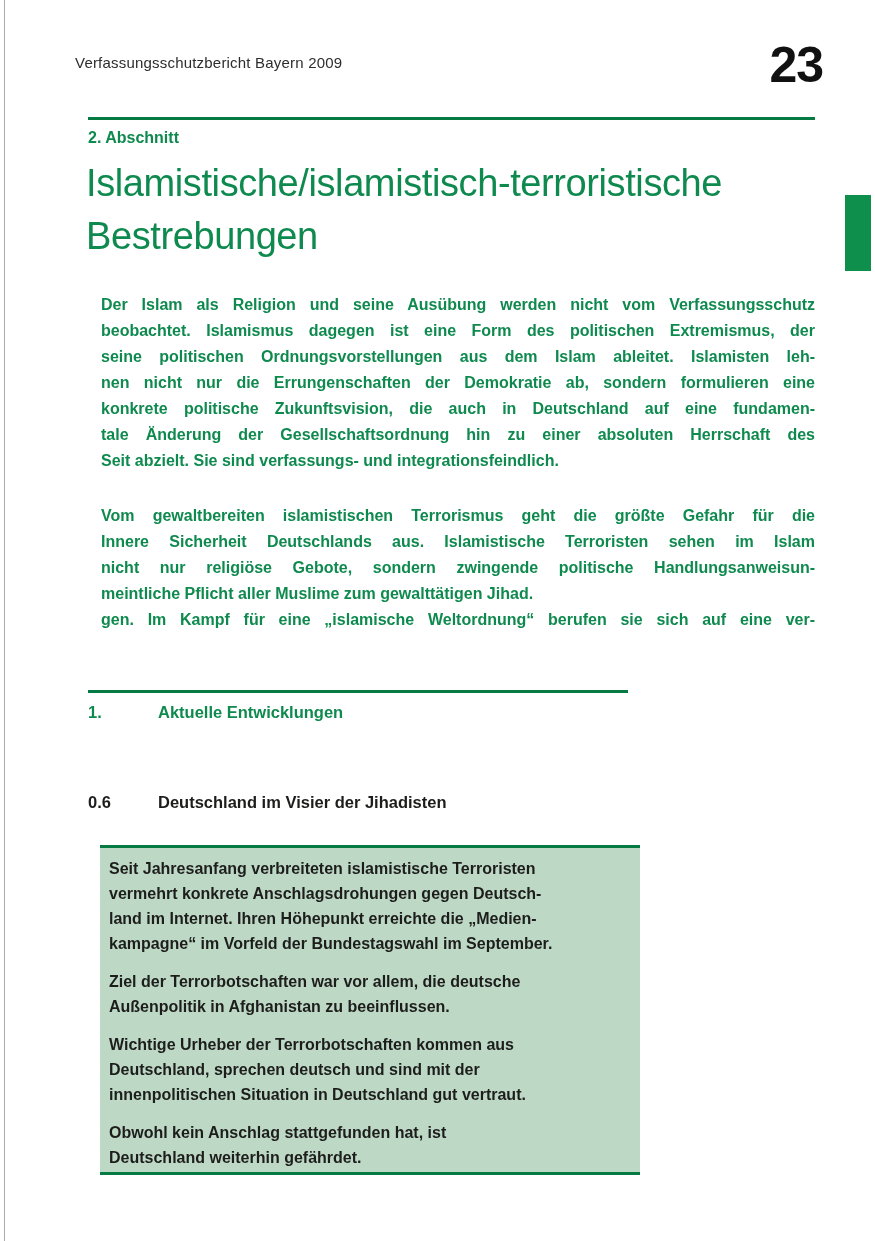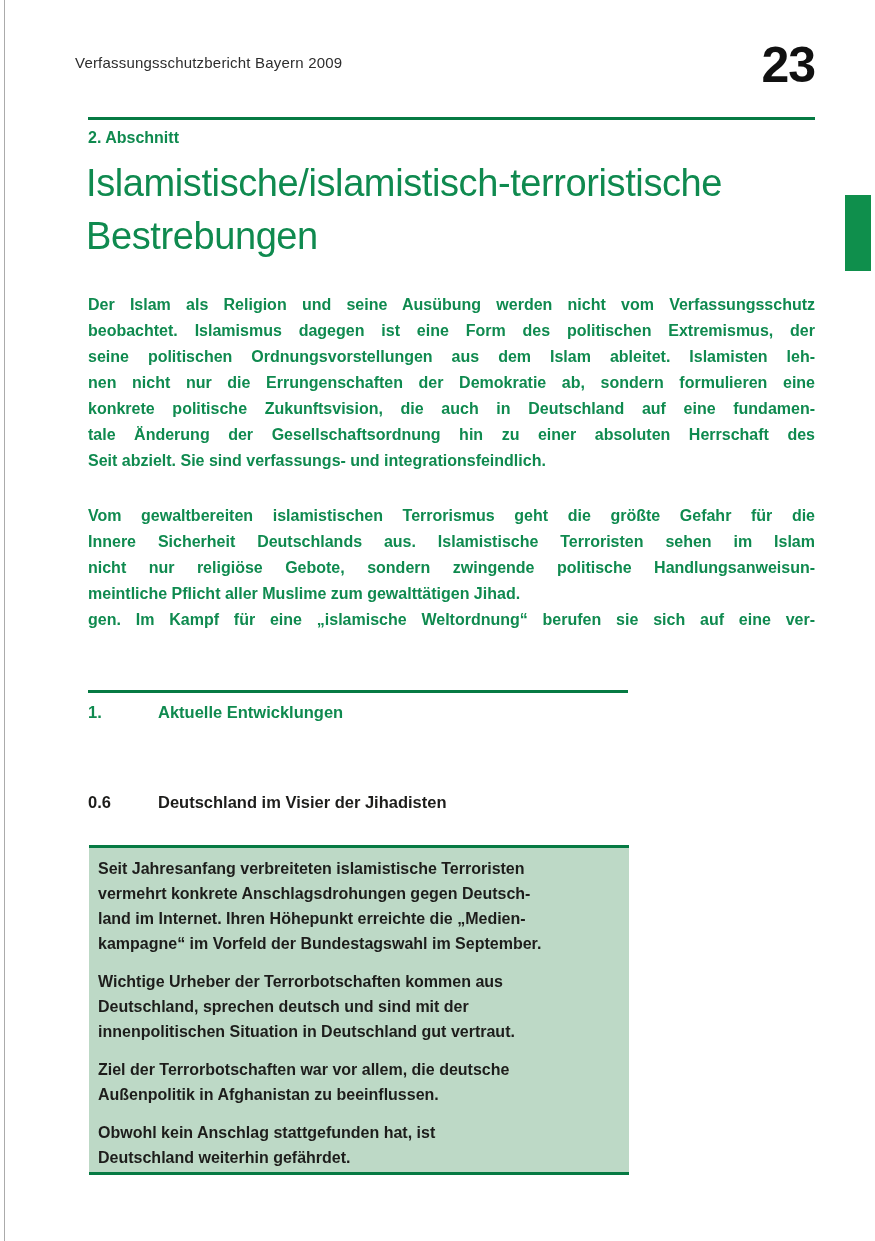--- a/index.html
+++ b/index.html
@@ -22,21 +22,21 @@
   }
   .edge-line {
     position: absolute; left: 4px; top: 0; bottom: 0; width: 1px;
     background: var(--edge_line);
   }
   .report-header {
     position: absolute; left: 75px; top: 54px;
     font-size: 15px; color: var(--header_text); letter-spacing: 0.2px;
   }
   .page-number {
-    position: absolute; right: 60px; top: 40px;
+    position: absolute; right: 52px; top: 40px;
     font-size: 50px; font-weight: bold; color: #111;
     letter-spacing: -1px; line-height: 1;
   }
   .rule-top {
     position: absolute; left: 88px; top: 117px; width: 727px; height: 3px;
     background: var(--rule_green);
   }
   .section-kicker {
     position: absolute; left: 88px; top: 129px;
     font-size: 16px; font-weight: bold; color: var(--green_text);
@@ -50,33 +50,33 @@
     position: absolute; left: 845px; top: 195px; width: 26px; height: 76px;
     background: var(--tab_green);
   }
   .intro-para {
     position: absolute; left: 88px; width: 727px;
     font-size: 16px; font-weight: bold; color: var(--green_text);
     line-height: 26px;
   }
   .intro-para.p1 { top: 292px; }
   .intro-para.p2 { top: 503px; }
-  .jline { text-align: justify; text-align-last: justify; white-space: normal; }
+  .jline { text-align: justify; text-align-last: justify; white-space: normal; margin-left: 13px; }
   .jline.last { text-align: justify; text-align-last: left; }
   .rule-mid {
     position: absolute; left: 88px; top: 690px; width: 540px; height: 3px;
     background: var(--rule_green);
   }
   .num-heading { position: absolute; left: 88px; font-size: 16.5px; font-weight: bold; line-height: 22px; }
   .num-heading .h-num { position: absolute; left: 0; top: 0; }
   .num-heading .h-label { position: absolute; left: 70px; top: 0; white-space: nowrap; }
   .heading-1 { top: 701px; color: var(--green_text); }
   .heading-1-1 { top: 791px; color: var(--body_black); }
   .highlight-box {
-    position: absolute; left: 89px; top: 845px; width: 540px; height: 330px;
+    position: absolute; left: 100px; top: 845px; width: 540px; height: 330px;
     background: var(--box_bg);
     border-top: 3px solid var(--box_border);
     border-bottom: 3px solid var(--box_border);
     padding: 8px 10px 8px 9px;
   }
   .box-para {
     font-size: 16px; font-weight: bold; color: var(--body_black);
     line-height: 25px; margin-bottom: 13px; white-space: nowrap;
   }
   .box-para:last-child { margin-bottom: 12px; }
@@ -131,25 +131,25 @@
 </div>
 
 <div class="highlight-box">
   <div class="box-para">
     <div>Seit Jahresanfang verbreiteten islamistische Terroristen</div>
     <div>vermehrt konkrete Anschlagsdrohungen gegen Deutsch-</div>
     <div>land im Internet. Ihren Höhepunkt erreichte die „Medien-</div>
     <div>kampagne“ im Vorfeld der Bundestagswahl im September.</div>
   </div>
   <div class="box-para">
+    <div>Ziel der Terrorbotschaften war vor allem, die deutsche</div>
+    <div>Außenpolitik in Afghanistan zu beeinflussen.</div>
+  </div>
+  <div class="box-para">
     <div>Wichtige Urheber der Terrorbotschaften kommen aus</div>
     <div>Deutschland, sprechen deutsch und sind mit der</div>
     <div>innenpolitischen Situation in Deutschland gut vertraut.</div>
-  </div>
-  <div class="box-para">
-    <div>Ziel der Terrorbotschaften war vor allem, die deutsche</div>
-    <div>Außenpolitik in Afghanistan zu beeinflussen.</div>
   </div>
   <div class="box-para">
     <div>Obwohl kein Anschlag stattgefunden hat, ist</div>
     <div>Deutschland weiterhin gefährdet.</div>
   </div>
 </div>
 
 </body></html>

